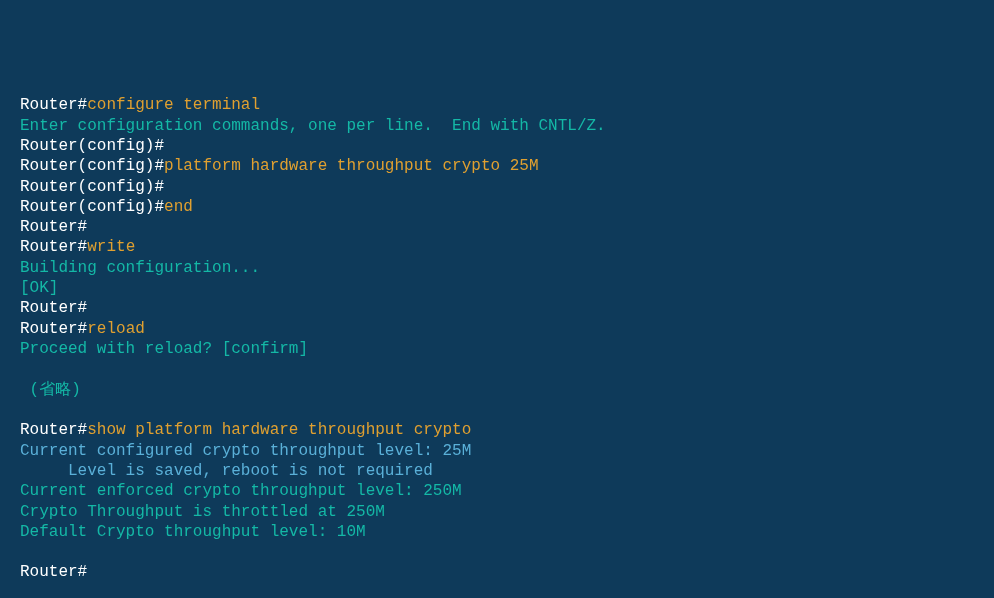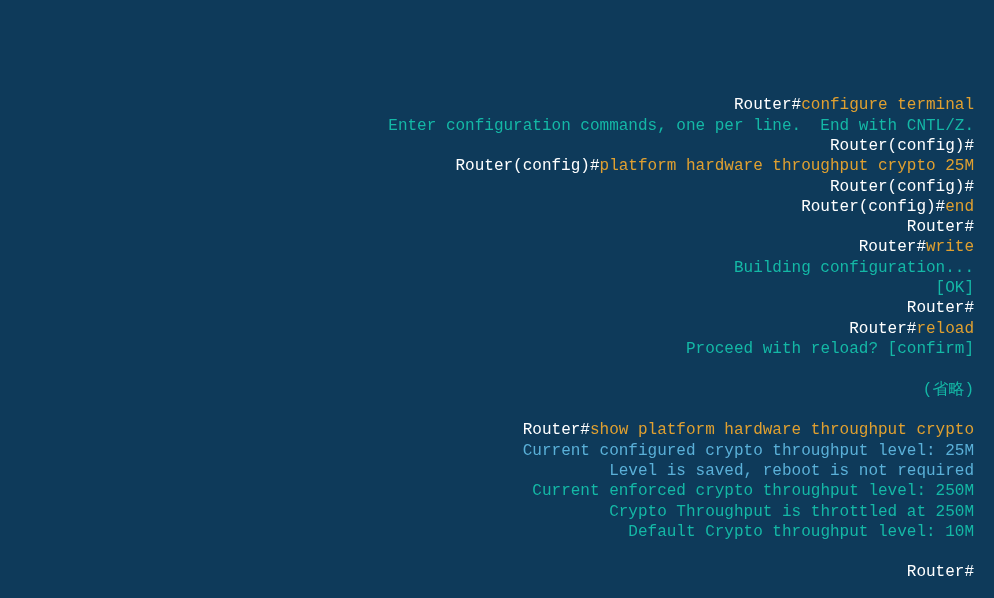--- a/index.html
+++ b/index.html
@@ -14,21 +14,20 @@
       line-height: 1.27;
       color: #ffffff;
       padding: 14px 20px;
       width: 994px;
       height: 598px;
       overflow: hidden;
       white-space: pre;
     }
     .terminal {
       white-space: pre;
-      text-align: right;
     }
     .line {
       display: block;
     }
     .prompt {
       color: #ffffff;
     }
     .cmd {
       color: #e0a030;
     }

